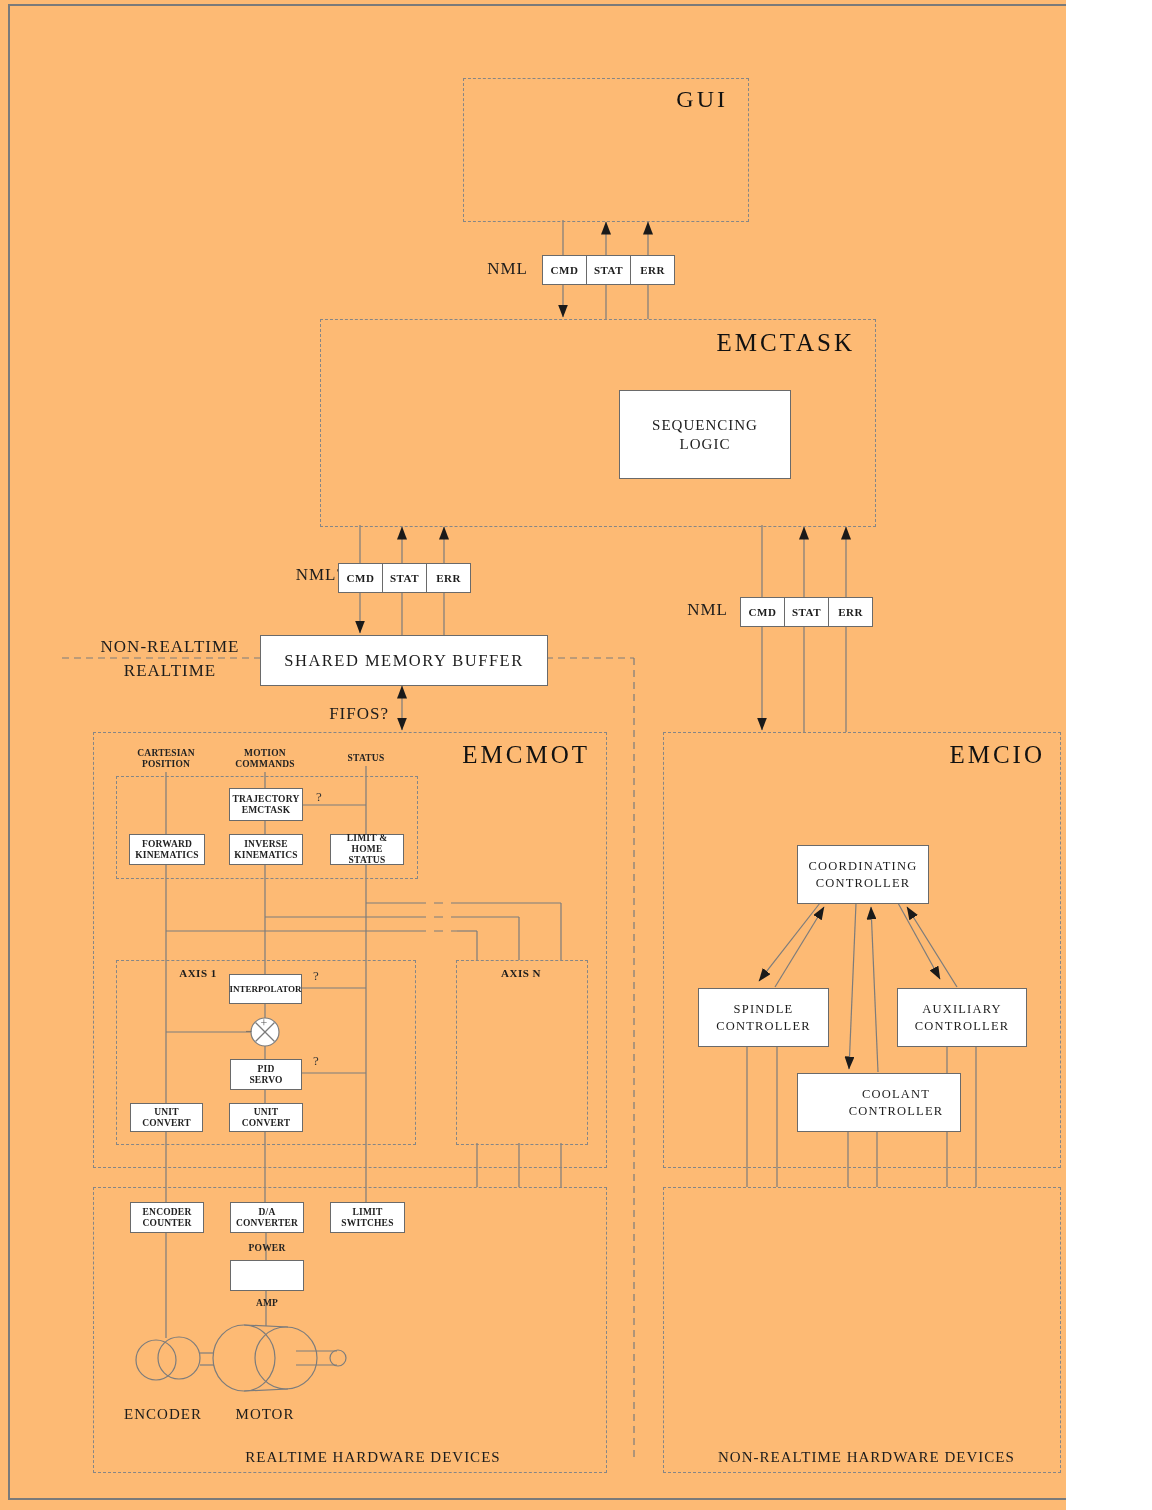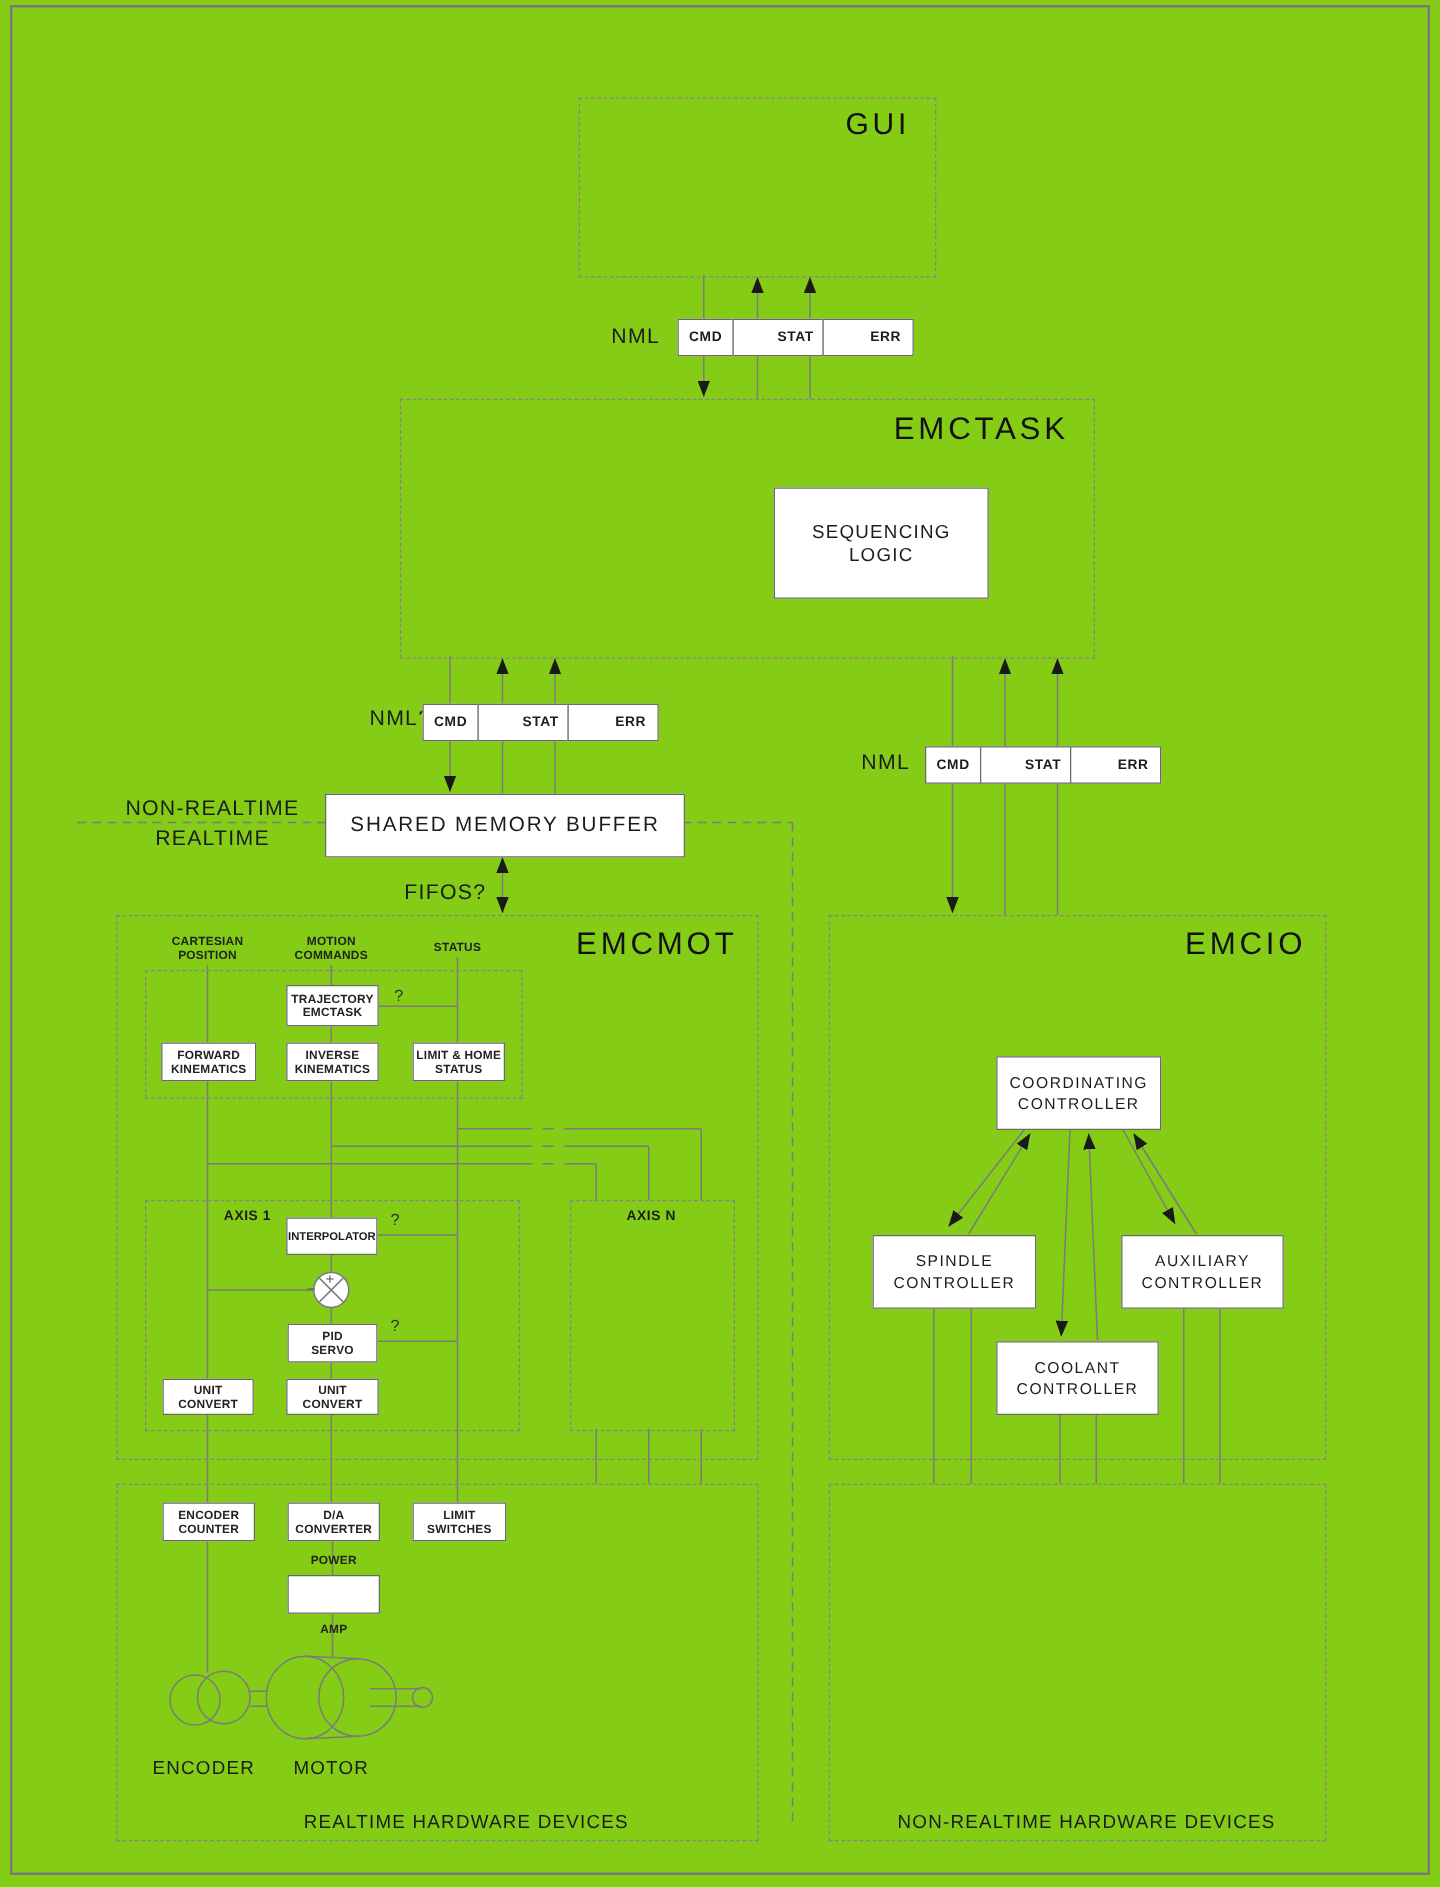--- a/index.html
+++ b/index.html
@@ -1,32 +1,32 @@
 <!DOCTYPE html>
 <html><head>
 <meta charset="utf-8">
 <style>
   html,body{margin:0;padding:0;background:#fff;}
-  #canvas{position:relative;width:1152px;height:1510px;background:#84cc16;
-    font-family:Liberation Sans, sans-serif;color:#1c1c1c;overflow:hidden;}
+  #canvas{position:relative;width:1066px;height:1510px;background:#fdba74;
+    font-family:Liberation Serif, serif;color:#1c1c1c;overflow:hidden;}
   svg.layer{position:absolute;left:0;top:0;}
   .dbox{position:absolute;border:1px dashed #868686;background:transparent;}
   .sbox{position:absolute;border:1px solid #6a6a6a;background:#fff;display:flex;
     flex-direction:column;align-items:center;justify-content:center;text-align:center;}
   .hdr{position:absolute;font-size:25px;letter-spacing:3px;color:#111;text-align:right;white-space:nowrap;}
   .lbl{position:absolute;white-space:nowrap;}
   .f17{font-size:17px;letter-spacing:1px;}
   .f15{font-size:15px;letter-spacing:1px;}
   .small{font-size:9.5px;font-weight:bold;letter-spacing:0.2px;line-height:11px;color:#222;}
   .mid{font-size:15px;letter-spacing:1px;line-height:19px;}
   .ctl{font-size:12.5px;letter-spacing:1.2px;line-height:17px;}
   .triple{position:absolute;display:flex;}
   .cell{width:43px;height:28px;border:1px solid #6a6a6a;background:#fff;display:flex;
     align-items:center;justify-content:center;font-size:11px;font-weight:bold;letter-spacing:0.5px;}
-  .cell + .cell{margin-left:-1px;padding-left:28px;}
+  .cell + .cell{margin-left:-1px;}
   .q{position:absolute;font-size:13px;color:#333;text-align:center;}
   .sumsign{position:absolute;font-size:12px;color:#555;text-align:center;width:12px;line-height:12px;}
   .colhdr{position:absolute;text-align:center;}
   .axlbl{position:absolute;font-size:11px;font-weight:bold;letter-spacing:0.5px;text-align:center;}
   .border-frame{position:absolute;border:2px solid #7a7a7a;}
 </style>
 </head>
 <body>
 
 <div id="canvas">
@@ -278,20 +278,20 @@
     <span>CONTROLLER</span>
   </div>
   <div class="sbox ctl" style="left:698px;top:988px;width:129px;height:57px;">
     <span>SPINDLE</span>
     <span>CONTROLLER</span>
   </div>
   <div class="sbox ctl" style="left:897px;top:988px;width:128px;height:57px;">
     <span>AUXILIARY</span>
     <span>CONTROLLER</span>
   </div>
-  <div class="sbox ctl" style="left:797px;top:1073px;width:128px;height:57px;">
+  <div class="sbox ctl" style="left:797px;top:1073px;width:128px;height:57px;padding-left:34px;">
     <span>COOLANT</span>
     <span>CONTROLLER</span>
   </div>
 
   <div class="lbl f15" style="left:718px;top:1449px;width:290px;text-align:center;">NON-REALTIME HARDWARE DEVICES</div>
 
 </div>
 
 </body></html>

